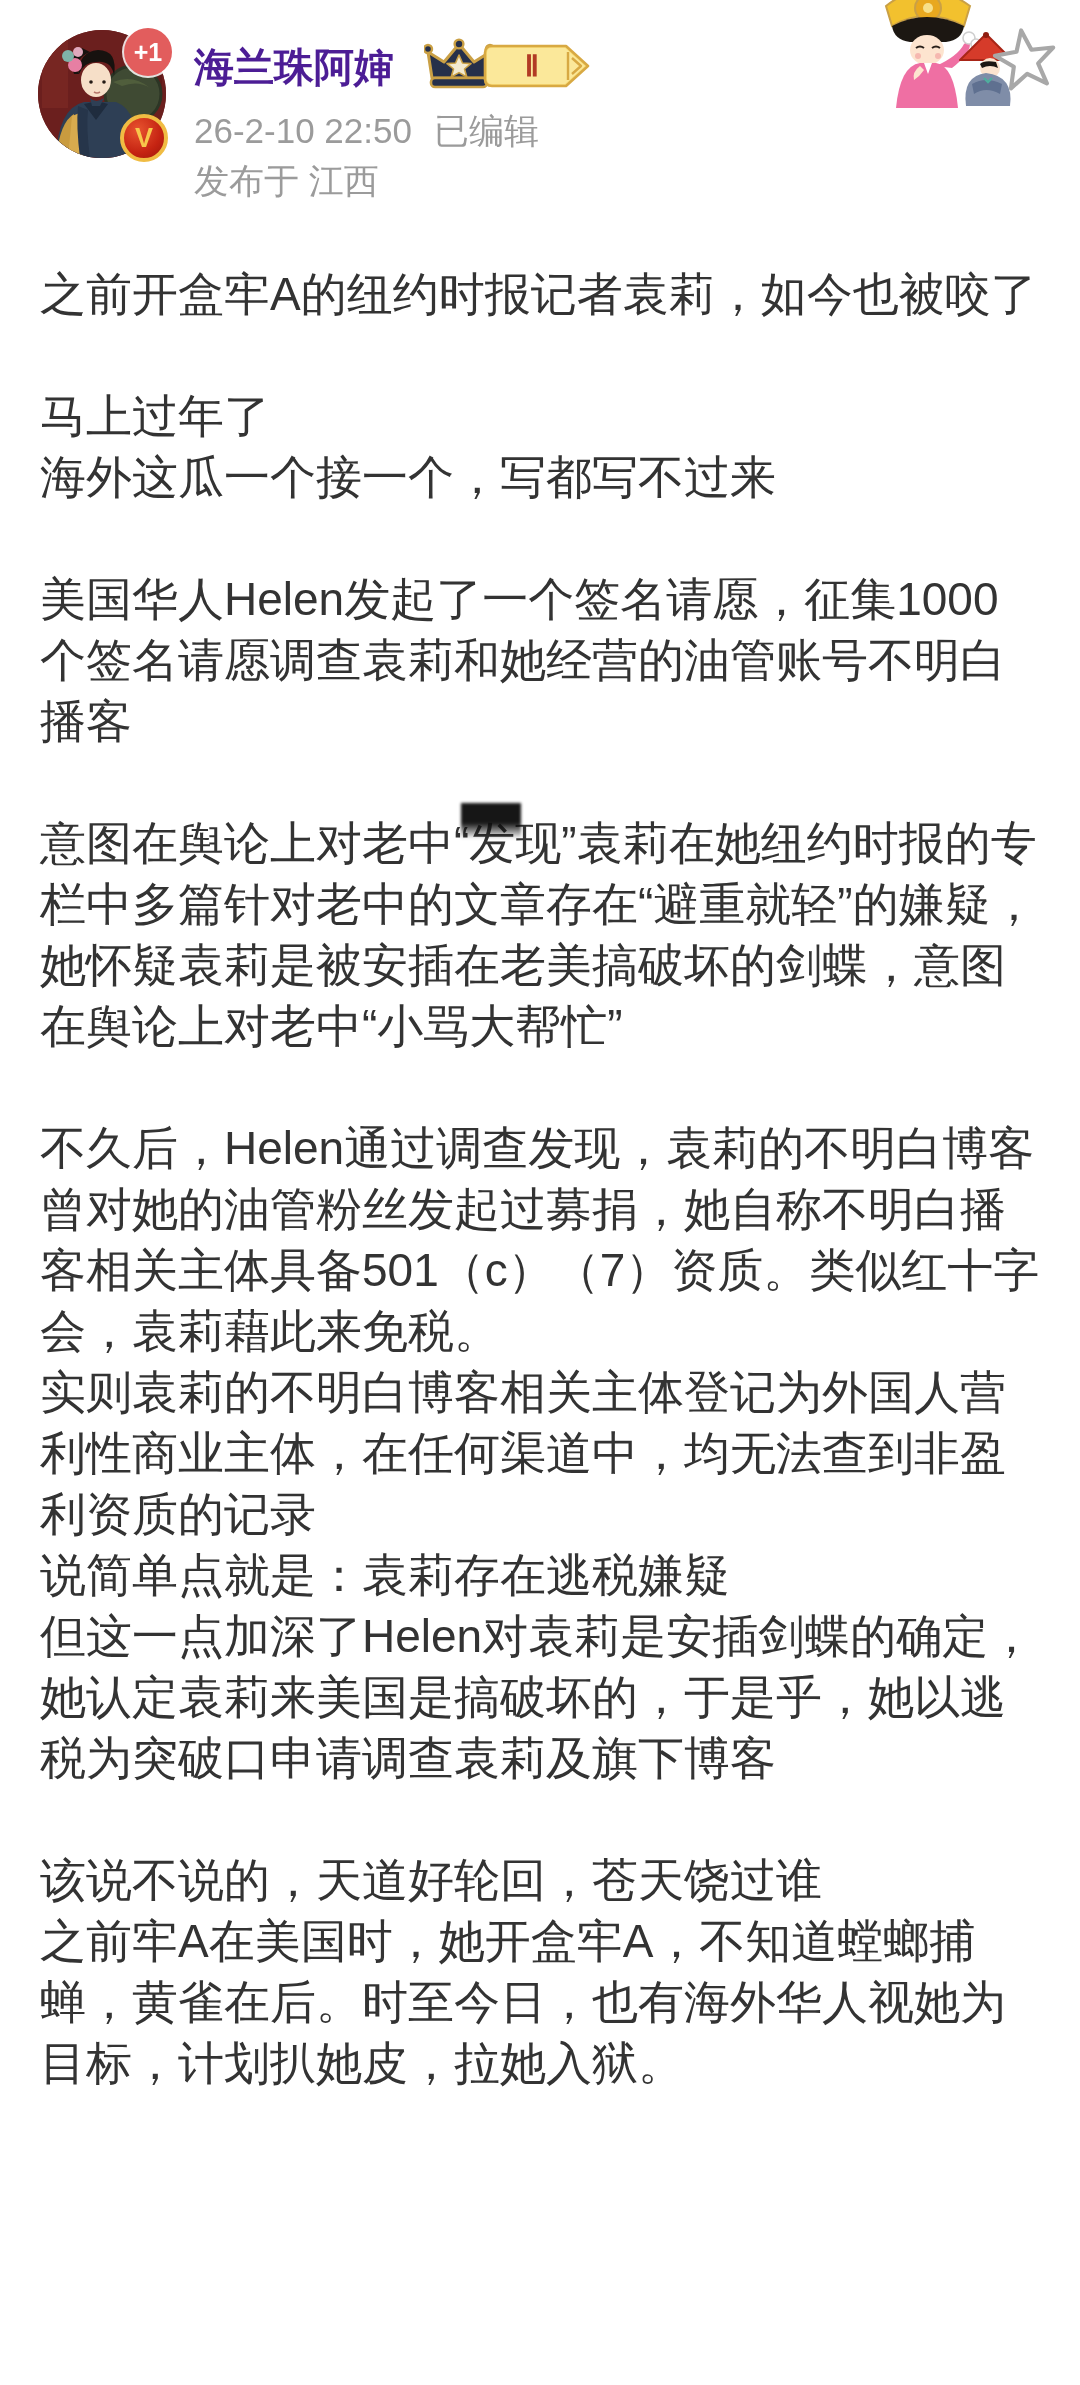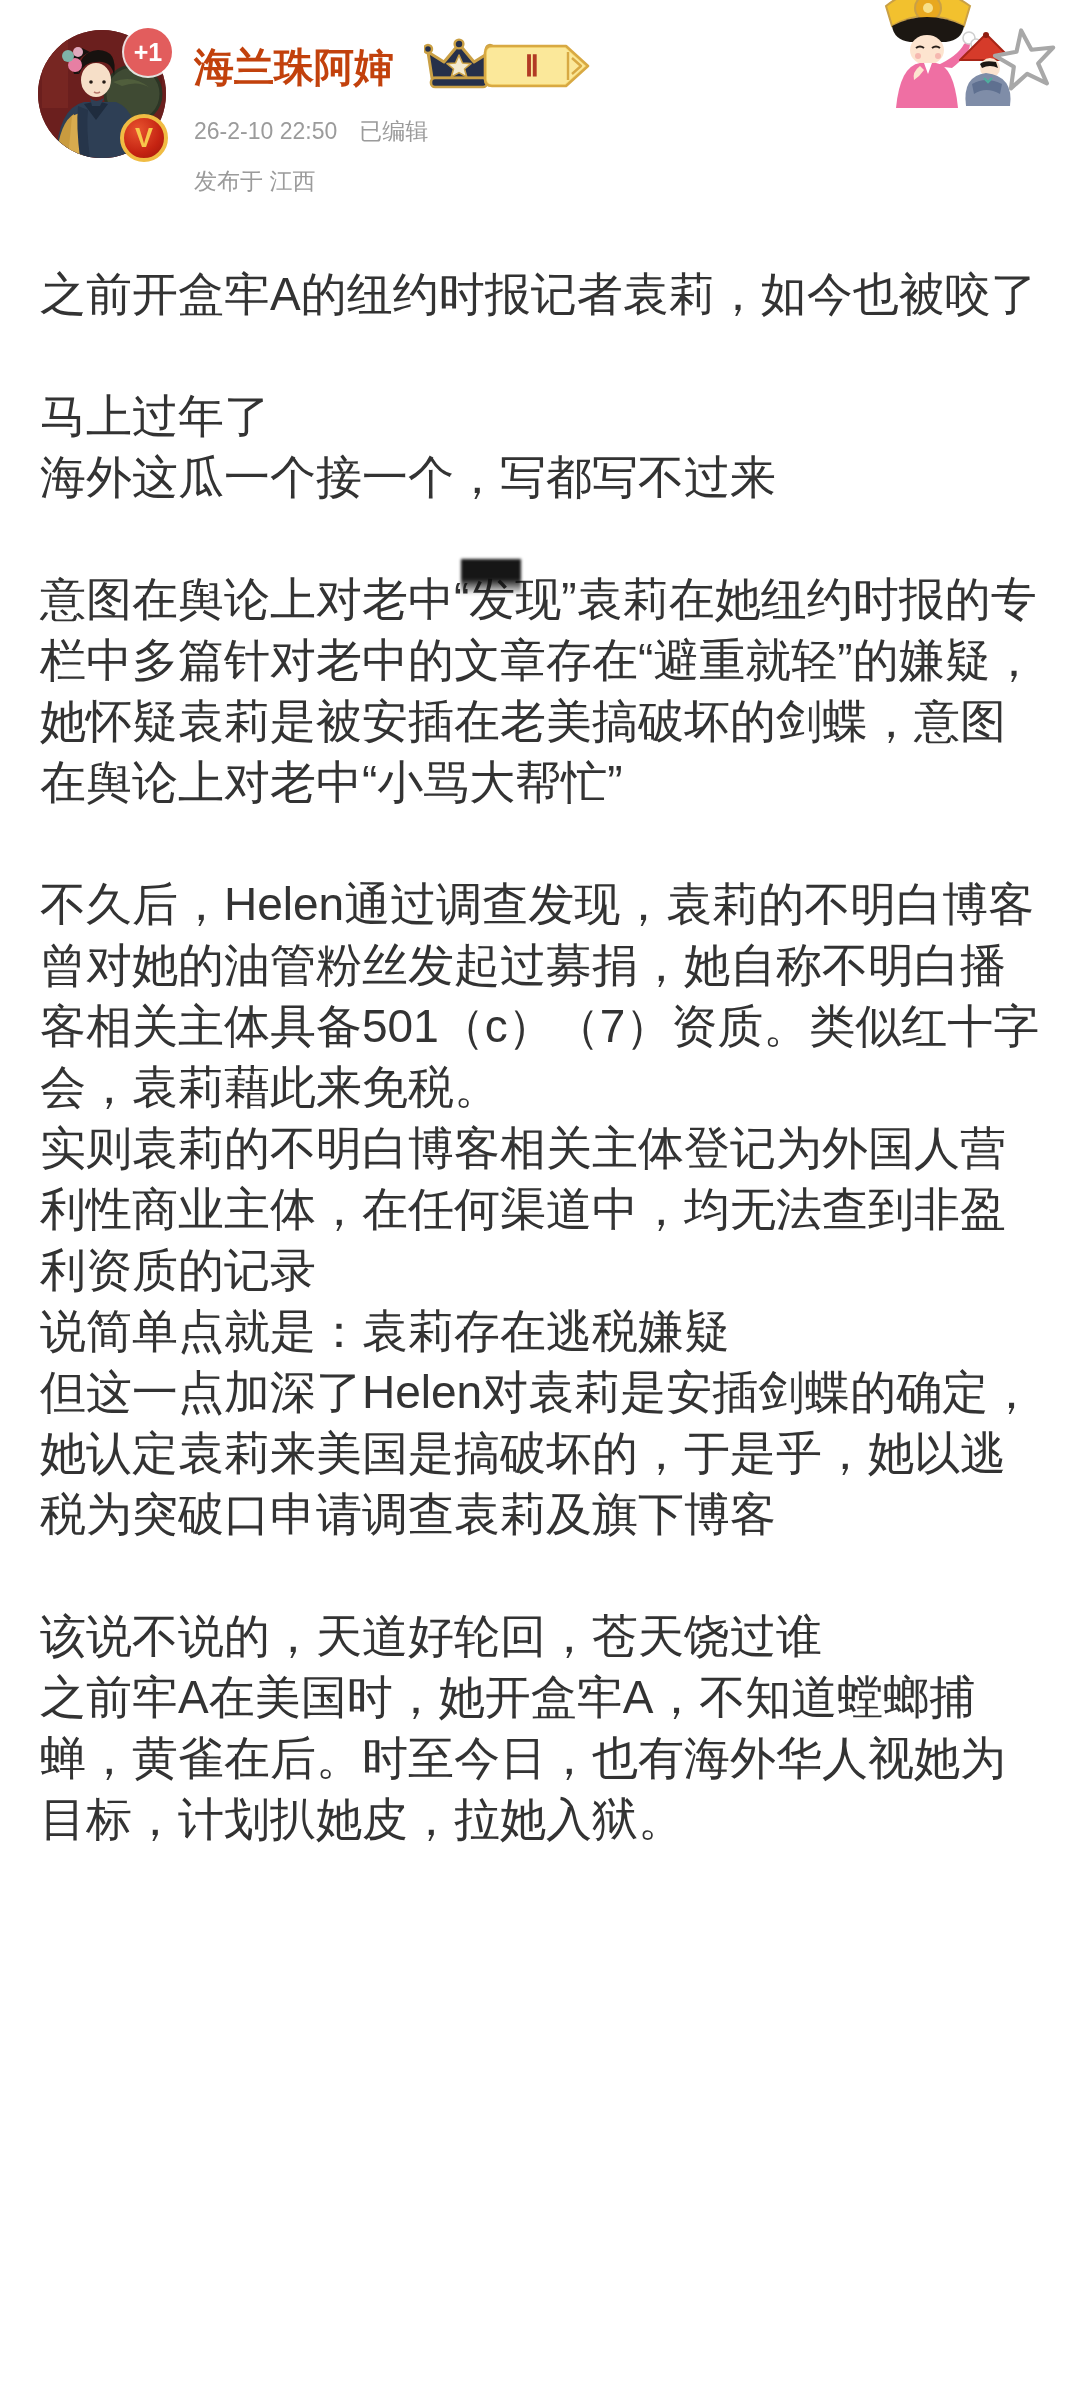--- a/index.html
+++ b/index.html
@@ -26,30 +26,30 @@
   }
   .v-badge{
     position:absolute;left:82px;top:84px;width:40px;height:40px;border-radius:50%;
     background:radial-gradient(circle at 35% 30%, #e8542f 0%, #c52312 60%, #9c170a 100%);
     border:4px solid #f0bc43;
     color:#f8c84b;font-size:27px;font-weight:700;
     display:flex;align-items:center;justify-content:center;
   }
   .username{
     position:absolute;left:194px;top:44px;
-    font-size:40px;font-weight:700;color:#c2410c;line-height:46px;
+    font-size:40px;font-weight:700;color:#4c1d95;line-height:46px;
   }
   .crown-icon{position:absolute;left:424px;top:38px;width:70px;height:54px;}
   .level-badge{position:absolute;left:482px;top:44px;width:112px;height:44px;}
   .level-text{
     position:absolute;left:30px;top:5px;width:40px;text-align:center;
     font-family:"Liberation Serif", serif;
     font-size:29px;font-weight:700;color:#b23b24;line-height:34px;
   }
-  .meta-line{position:absolute;left:194px;font-size:23px;color:#9b9b9b;line-height:42px;}
+  .meta-line{position:absolute;left:194px;font-size:35px;color:#9b9b9b;line-height:42px;}
   .meta-time{top:110px;}
   .meta-loc{top:160px;}
   .edited{margin-left:22px;}
 
   
   .sticker-empress{position:absolute;left:866px;top:0px;width:138px;height:110px;}
   .sticker-bower{position:absolute;left:946px;top:32px;width:84px;height:76px;}
   .star-icon{position:absolute;left:992px;top:20px;width:66px;height:76px;transform:rotate(-8deg);}
 
   
@@ -165,20 +165,21 @@
   </svg>
 
   <svg class="star-icon" viewBox="0 0 64 62">
     <polygon points="32,4 39.3,23.9 60.5,24.7 43.9,37.9 49.6,58.3 32,46.5 14.4,58.3 20.1,37.9 3.5,24.7 24.7,23.9" fill="#ffffff" stroke="#a8a8a8" stroke-width="4" stroke-linejoin="round"></polygon>
   </svg>
 
   <div class="content">
     <p>之前开盒牢A的纽约时报记者袁莉，如今也被咬了</p>
     <p>马上过年了
 海外这瓜一个接一个，写都写不过来</p>
+    <p>美国华人Helen发起了一个签名请愿，征集1000个签名请愿调查袁莉和她经营的油管账号不明白播客</p>
     <p><span>意图在舆论上对老中“</span><span class="censor-wrap"><span>发</span><i class="censor-block"></i></span><span>现”袁莉在她纽约时报的专栏中多篇针对老中的文章存在“避重就轻”的嫌疑，她怀疑袁莉是被安插在老美搞破坏的剑蝶，意图在舆论上对老中“小骂大帮忙”</span></p>
     <p>不久后，Helen通过调查发现，袁莉的不明白博客曾对她的油管粉丝发起过募捐，她自称不明白播客相关主体具备501（c）（7）资质。类似红十字会，袁莉藉此来免税。
 实则袁莉的不明白博客相关主体登记为外国人营利性商业主体，在任何渠道中，均无法查到非盈利资质的记录
 说简单点就是：袁莉存在逃税嫌疑
 但这一点加深了Helen对袁莉是安插剑蝶的确定，她认定袁莉来美国是搞破坏的，于是乎，她以逃税为突破口申请调查袁莉及旗下博客</p>
     <p>该说不说的，天道好轮回，苍天饶过谁
 之前牢A在美国时，她开盒牢A，不知道螳螂捕蝉，黄雀在后。时至今日，也有海外华人视她为目标，计划扒她皮，拉她入狱。</p>
 
   </div>
 

